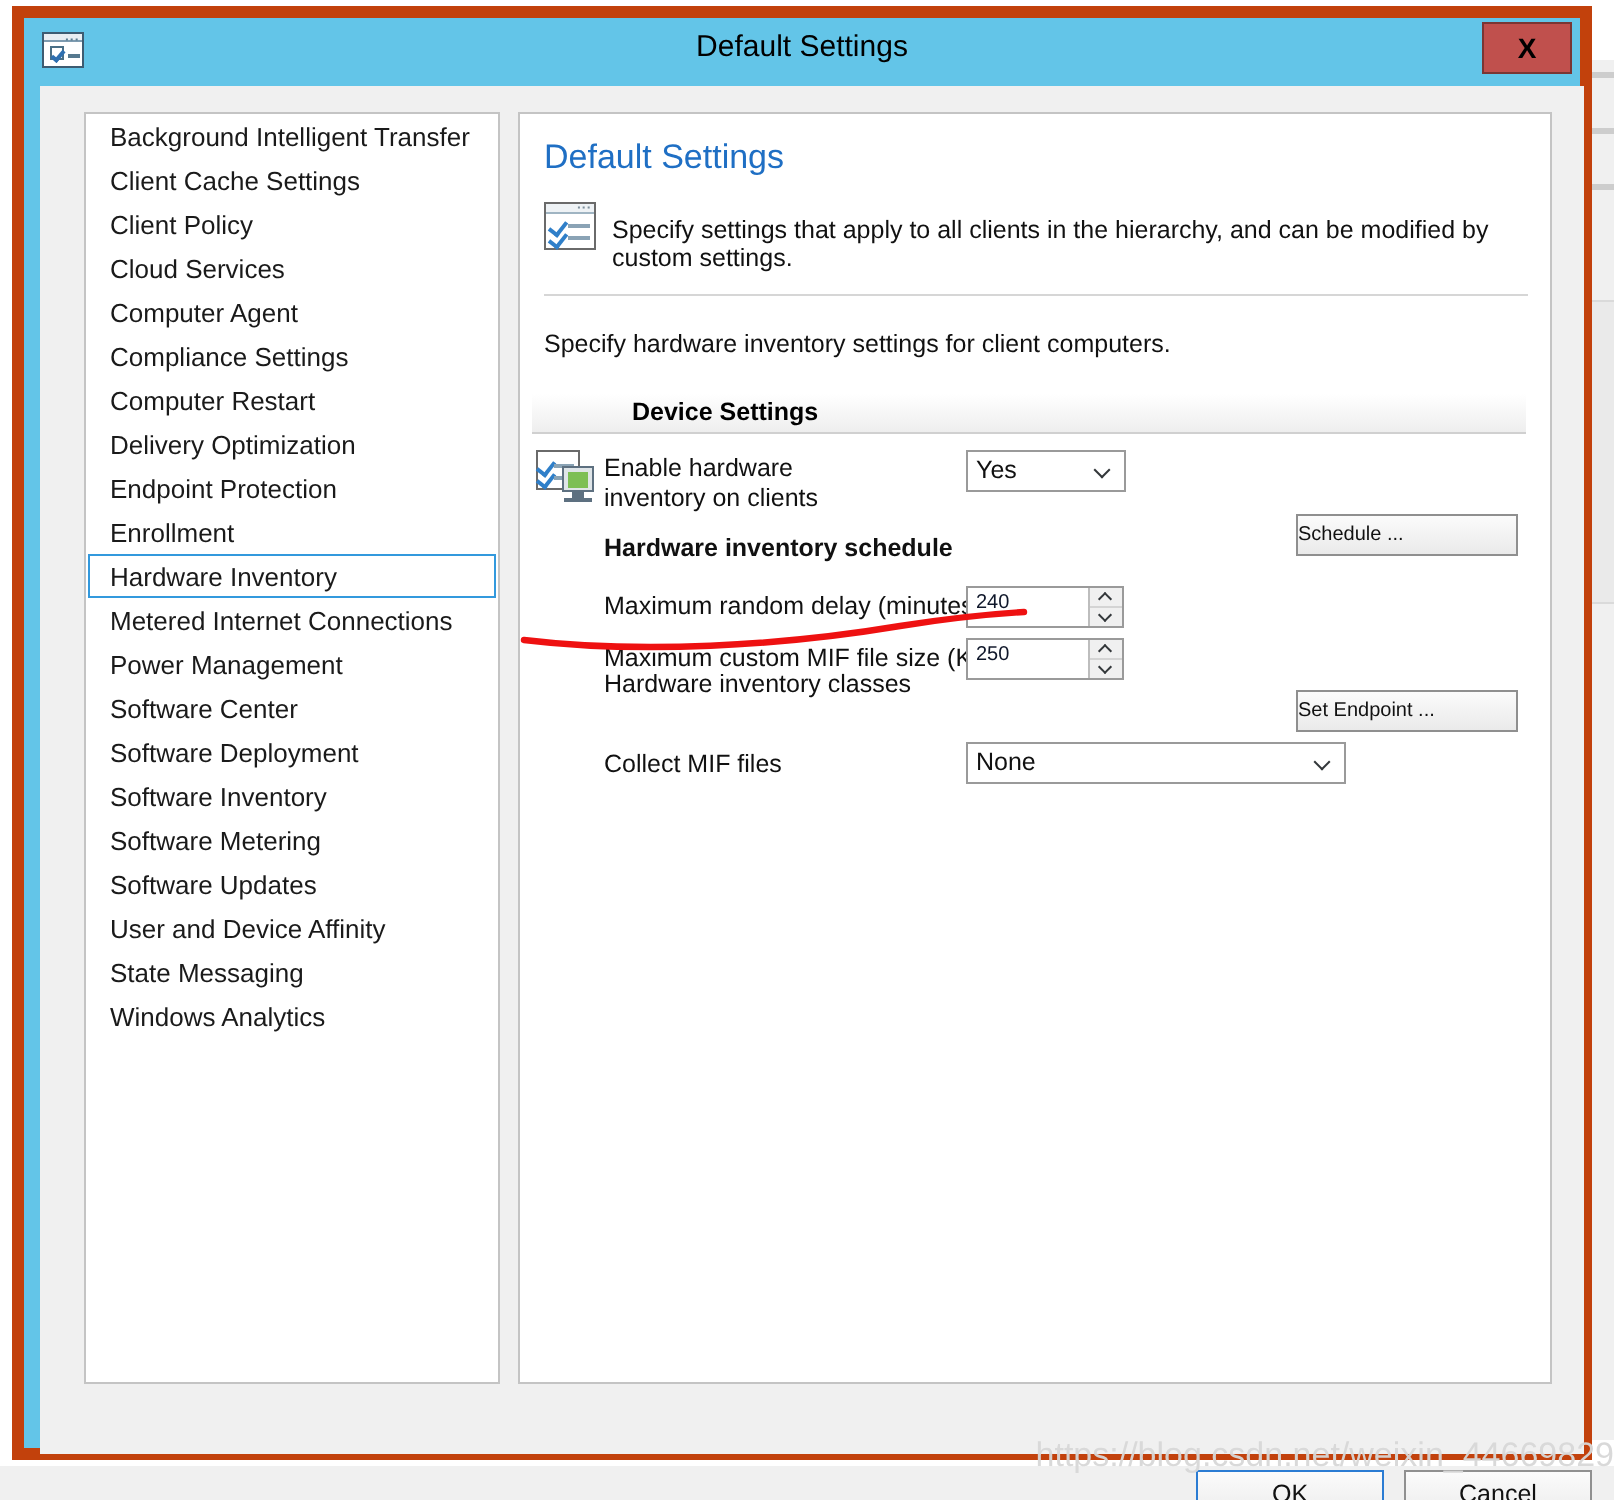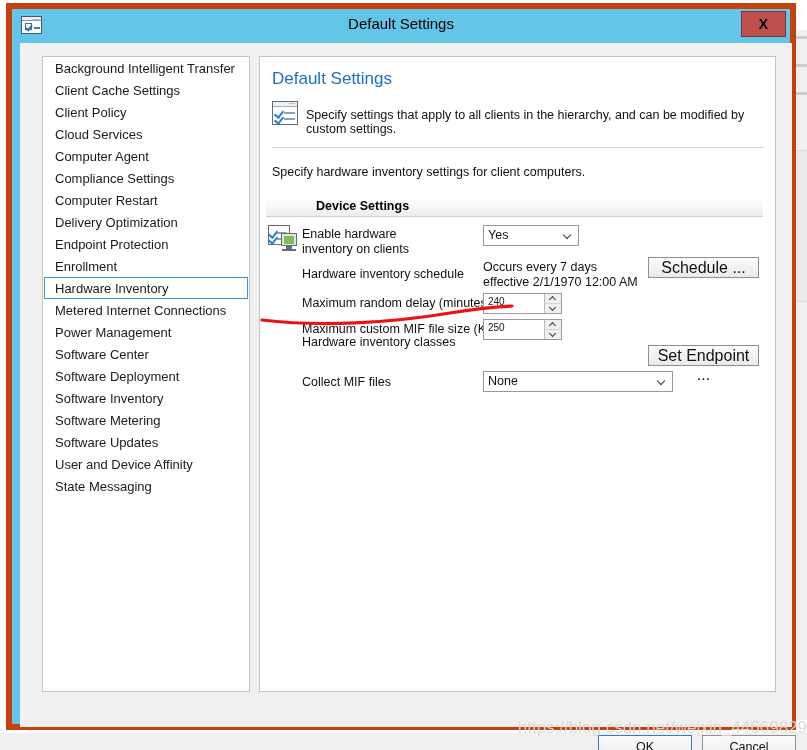--- a/index.html
+++ b/index.html
@@ -359,23 +359,22 @@
   }
   .spin-wrap .btns .up:before { top: 3px; transform: rotate(-135deg); }
   .spin-wrap .btns .dn:before { top: 1px; transform: rotate(45deg); }
 
   .std-button {
     position: absolute;
     background: linear-gradient(to bottom, #fbfbfb, #eaeaea);
     border: 1px solid #8f8f8f;
     box-sizing: border-box;
     font-family: "Liberation Sans", sans-serif;
-    font-size: 16px;
-    color: #111111;
-    text-align: center;
+    font-size: 10px;
+    color: #111111;
     cursor: pointer;
   }
 
   .schedule-value {
     position: absolute;
     font-size: 12.5px;
     color: #111111;
     line-height: 15px;
     width: 160px;
   }
@@ -472,20 +471,21 @@
         <div class="nav-item selected"><span>Hardware Inventory</span></div>
         <div class="nav-item"><span>Metered Internet Connections</span></div>
         <div class="nav-item"><span>Power Management</span></div>
         <div class="nav-item"><span>Software Center</span></div>
         <div class="nav-item"><span>Software Deployment</span></div>
         <div class="nav-item"><span>Software Inventory</span></div>
         <div class="nav-item"><span>Software Metering</span></div>
         <div class="nav-item"><span>Software Updates</span></div>
         <div class="nav-item"><span>User and Device Affinity</span></div>
         <div class="nav-item"><span>State Messaging</span></div>
+        <div class="nav-item"><span>Windows Analytics</span></div>
       </div>
 
     <div id="detail-panel">
 
       <div id="panel-title">Default Settings</div>
 
       <div id="header-icon" class="winicon">
         <div class="titlebar"></div>
         <div class="dots">▪▪▪</div>
         <div class="tick" style="left:3px; top:7px;"></div>
@@ -513,27 +513,26 @@
           <div class="row" style="left:9px; top:13px; width:10px;"></div>
         </div>
         <div class="monitor">
             <div class="screen"></div>
           </div>
         <div class="stand"></div>
         <div class="base"></div>
       </div>
 
       <span class="field-label" style="left:42px; top:170px; width:130px;">Enable hardware inventory on clients</span>
-      <div class="combo-wrap" style="left:223px; top:168px; width:96px;">
+      <div class="combo-wrap" style="left:223px; top:168px; width:80px;">
         <span class="val">Yes</span>
         <span class="arrow"></span>
       </div>
 
-      <span class="field-label" style="left:42px; top:210px;">Hardware inventory schedule</span>
-      <span class="schedule-value" style="left:223px; top:203px;">Occurs every 7 days effective 2/1/1970 12:00 AM</span>
+      <span class="field-label" style="left:42px; top:210px;font-weight:bold;">Hardware inventory schedule</span>
       <div class="std-button" style="left:388px; top:200px; width:111px; height:21px; line-height:19px;">Schedule ...</div>
 
       <span class="field-label" style="left:42px; top:239px;">Maximum random delay (minutes)</span>
       <div class="spin-wrap" style="left:223px; top:236px;">
         <span class="val">240</span>
         <span class="btns">
           <span class="up"></span>
           <span class="dn"></span>
         </span>
       </div>

